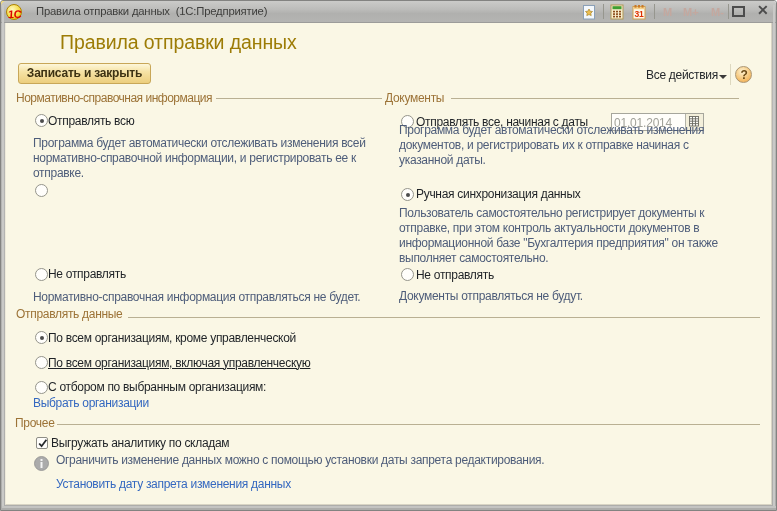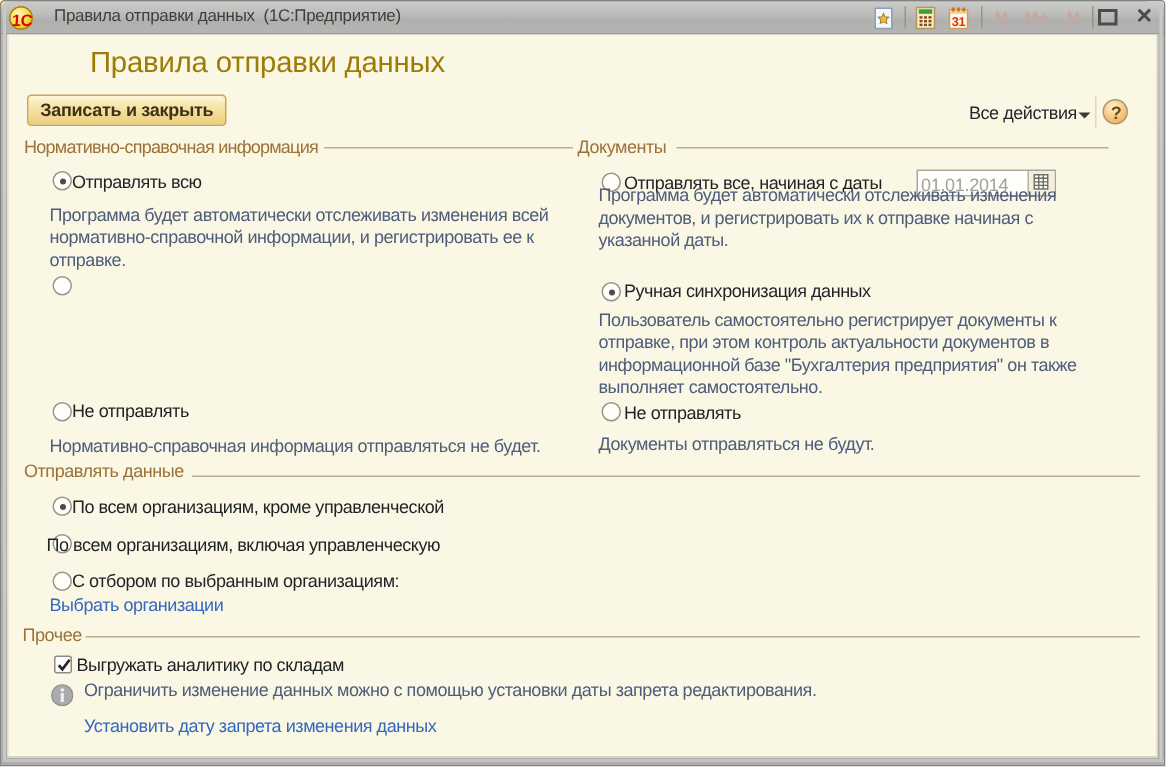--- a/index.html
+++ b/index.html
@@ -148,21 +148,21 @@
   <div class="abs lbl" style="left:415px; top:186px;">Ручная синхронизация данных</div>
   <div class="abs radio" style="left:400px; top:267px;"></div>
   <div class="abs lbl" style="left:415px; top:266.5px;">Не отправлять</div>
   <div class="abs desc" style="left:398px; top:288px;">Документы отправляться не будут.</div>
 
   <div class="abs sect" style="left:15px; top:306px;">Отправлять данные</div>
   <div class="abs sline" style="left:127px; top:316px; width:632px;"></div>
   <div class="abs radio sel" style="left:34px; top:330px;"></div>
   <div class="abs lbl" style="left:47px; top:329.5px;">По всем организациям, кроме управленческой</div>
   <div class="abs radio" style="left:34px; top:355px;"></div>
-  <div class="abs lbl" style="left:30px; top:354.5px;">По всем организациям, включая управленческую</div>
+  <div class="abs lbl" style="left:47px; top:354.5px;text-decoration:underline;">По всем организациям, включая управленческую</div>
   <div class="abs radio" style="left:34px; top:379.5px;"></div>
   <div class="abs lbl" style="left:47px; top:379px;">С отбором по выбранным организациям:</div>
   <div class="abs link" style="left:32px; top:395px;">Выбрать организации</div>
 
   <div class="abs sect" style="left:14px; top:415px;">Прочее</div>
   <div class="abs sline" style="left:56px; top:423px; width:703px;"></div>
   <div class="abs" id="checkbox"><svg width="12" height="12" viewBox="0 0 12 12">
         <path d="M2.2 5.5 L4.6 8.2 L9.4 1.8" stroke="#26292c" stroke-width="1.8" fill="none"></path>
       </svg></div>
   <div class="abs lbl" style="left:50px; top:435px;">Выгружать аналитику по складам</div>

